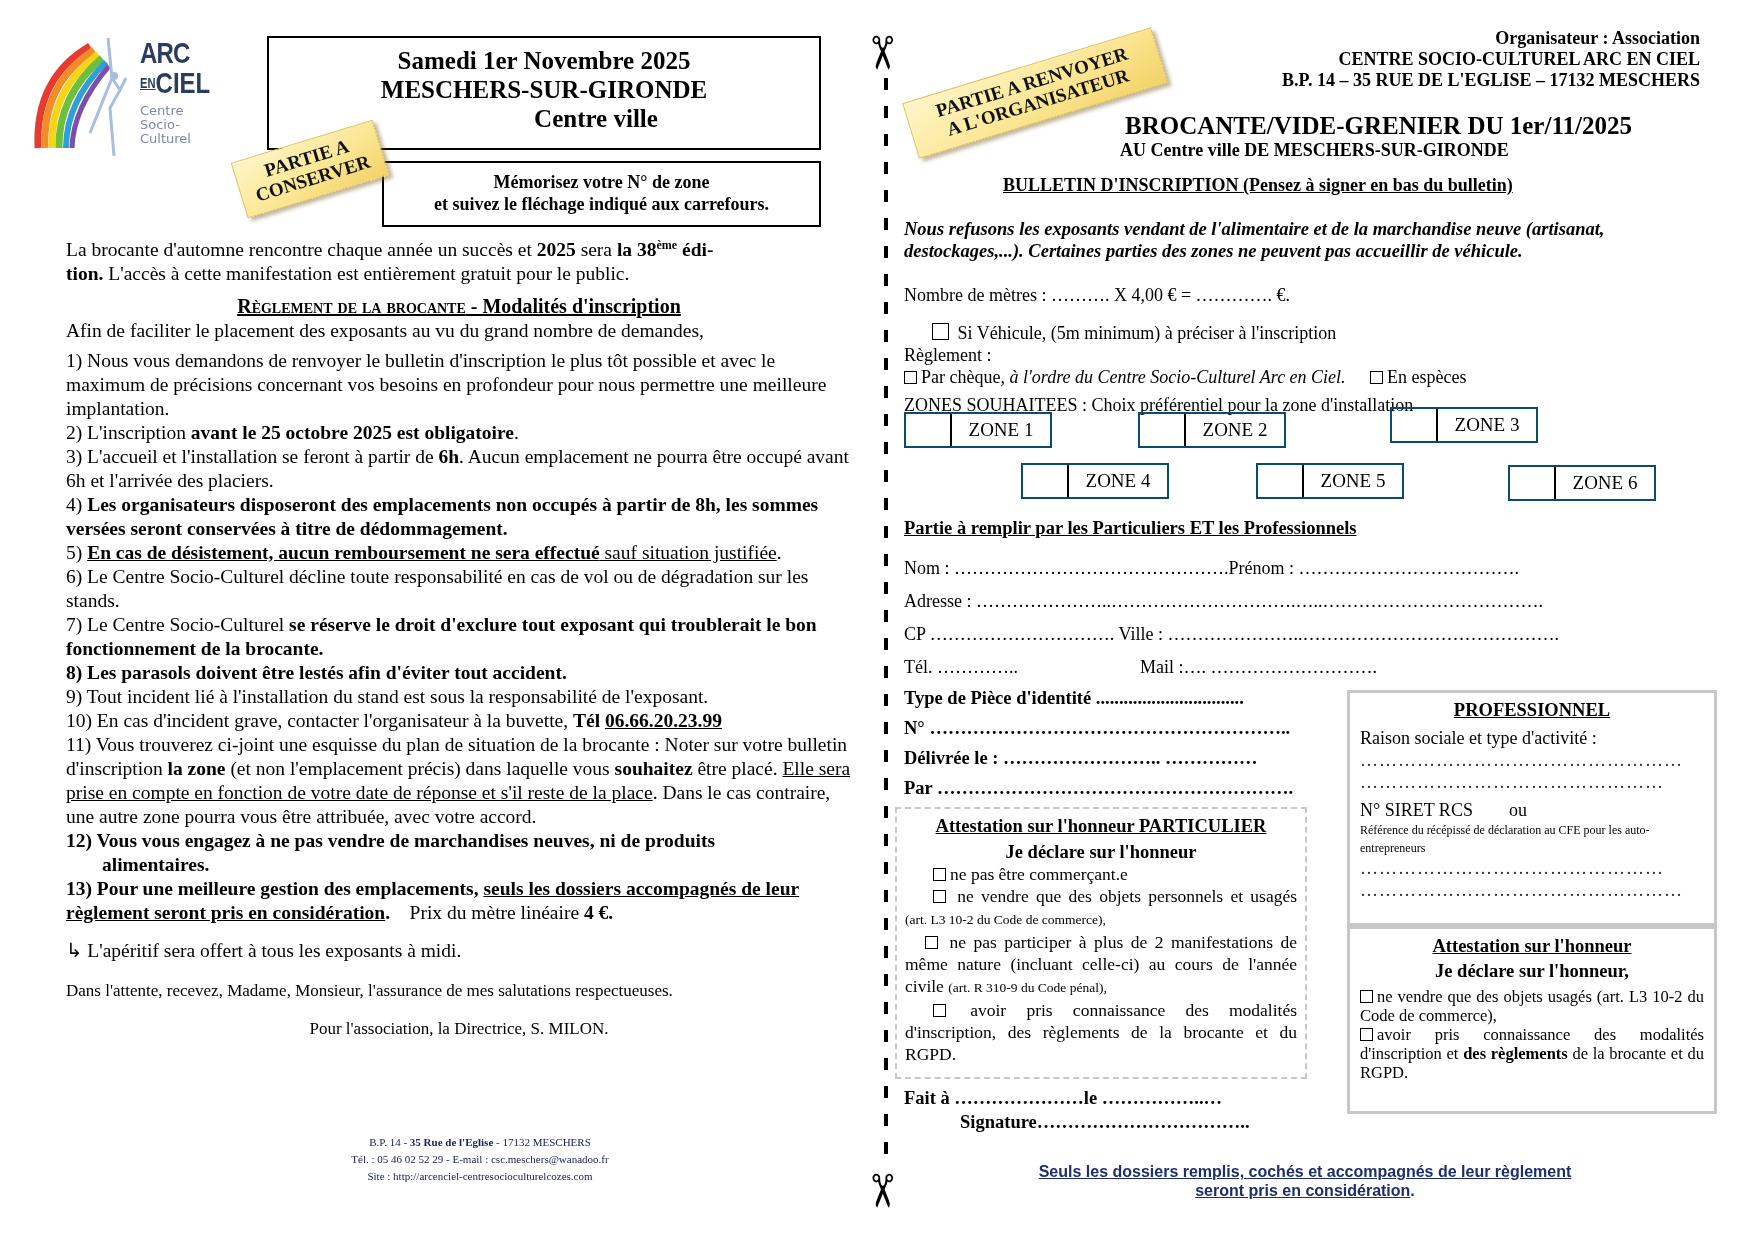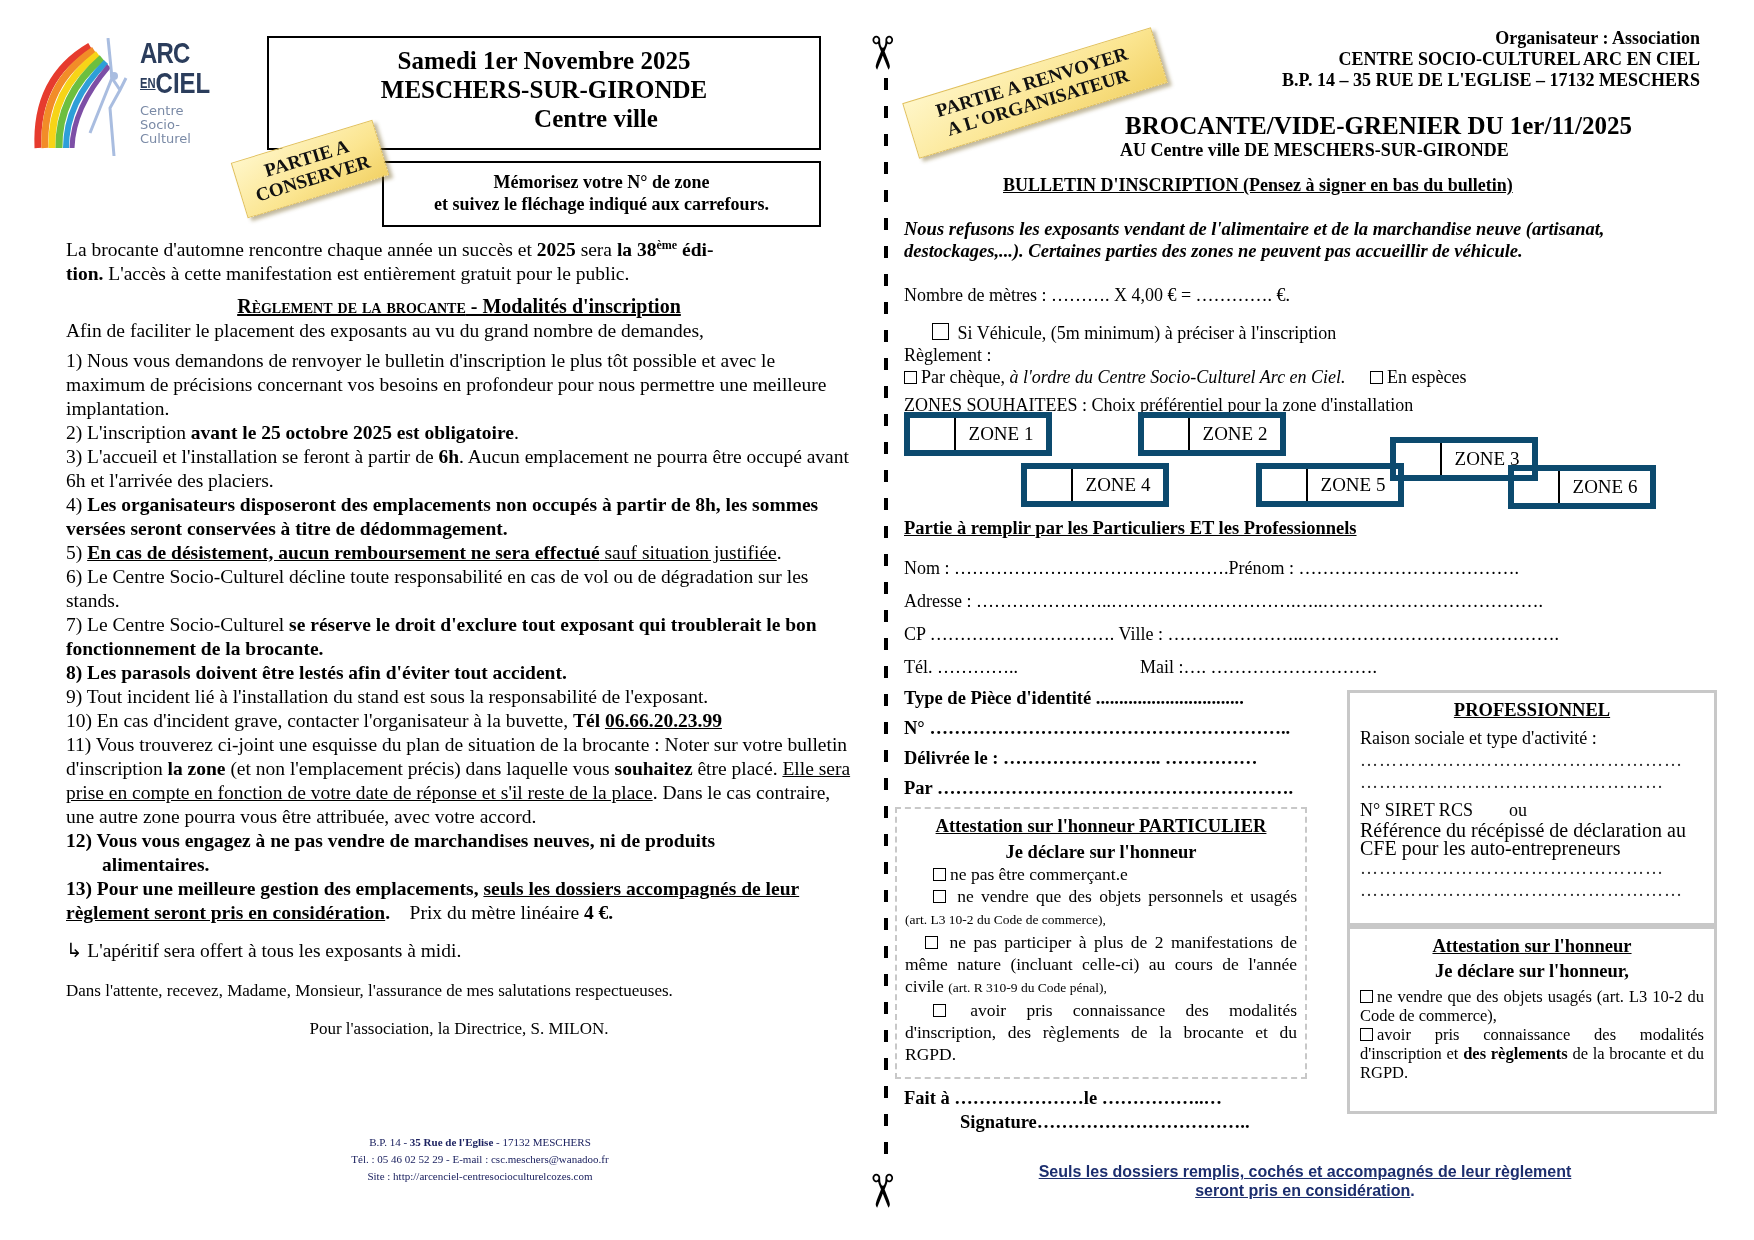--- a/index.html
+++ b/index.html
@@ -36,35 +36,35 @@
   
   #org { left:1140px; top:28px; width:560px; text-align:right; font-weight:bold; font-size:18px; line-height:21px; }
   #brocante-title { left:1125px; top:112px; font-weight:bold; font-size:25px; line-height:28px; }
   #brocante-sub { left:1120px; top:140px; font-weight:bold; font-size:18px; line-height:21px; }
   #bulletin-title { left:1003px; top:175px; font-weight:bold; font-size:18px; text-decoration:underline; }
   #refus { left:904px; top:218px; width:800px; font-weight:bold; font-style:italic; font-size:18.5px; line-height:22px; }
   #form-lines { left:904px; top:284px; width:820px; font-size:18px; line-height:22px; }
   #form-lines .row { height:22px; }
   .cb { display:inline-block; width:13px; height:13px; border:1.5px solid #000; vertical-align:-1px; margin-right:4px; box-sizing:border-box; }
   .cb-big { width:17px; height:17px; }
-  .zone { position:absolute; height:44px; width:148px; border:6px solid #0c4a6e; box-sizing:border-box; display:flex; font-size:19px; }
+  .zone { position:absolute; height:36px; width:148px; border:2px solid #0c4a6e; box-sizing:border-box; display:flex; font-size:19px; }
   .zone .zbox { width:44px; border-right:2px solid #000; }
   .zone .zlabel { flex:1; display:flex; align-items:center; justify-content:center; }
   #particuliers-title { left:904px; top:518px; font-weight:bold; text-decoration:underline; font-size:18.5px; }
   #ident-fields { left:904px; top:552px; width:790px; font-size:18px; line-height:33px; }
   #id-fields { left:904px; top:683px; width:420px; font-weight:bold; font-size:18.5px; line-height:30px; white-space:nowrap; overflow:hidden; }
   #box-particulier { left:895px; top:807px; width:412px; height:272px; border:2px dashed #c8c8c8; box-sizing:border-box; padding:4px 8px; font-size:17.5px; line-height:22px; }
   #box-particulier .title { text-align:center; font-weight:bold; text-decoration:underline; font-size:18.5px; margin-top:2px; }
   #box-particulier .declare { text-align:center; font-weight:bold; font-size:18.5px; margin-top:4px; }
   #box-particulier .item { text-align:justify; }
   .small { font-size:13.5px; }
   #box-pro { left:1347px; top:690px; width:370px; height:236px; border:3px solid #c8c8c8; box-sizing:border-box; padding:6px 10px; font-size:18px; line-height:22px; }
   #box-pro .title { text-align:center; font-weight:bold; text-decoration:underline; font-size:18.5px; margin-bottom:6px; }
   #box-pro .dots { color:#333; letter-spacing:1px; }
-  #box-pro .ref { font-size:20px; line-height:18px; }
+  #box-pro .ref { font-size:12px; line-height:18px; }
   #box-attest { left:1347px; top:926px; width:370px; height:188px; border:3px solid #c8c8c8; box-sizing:border-box; padding:4px 10px; font-size:16.5px; line-height:19px; }
   #box-attest .title { text-align:center; font-weight:bold; text-decoration:underline; font-size:18.5px; margin:4px 0 6px; }
   #box-attest .declare { text-align:center; font-weight:bold; font-size:18.5px; margin-bottom:6px; }
   #box-attest .item { text-align:justify; }
   #fait { left:904px; top:1086px; font-weight:bold; font-size:18.5px; line-height:24px; white-space:nowrap; }
   #fait .sig { padding-left:56px; }
   #final-note { left:985px; top:1162px; width:640px; text-align:center; color:#1c2e6e; font-weight:bold; font-size:16px; line-height:19px; font-family:"Liberation Sans", sans-serif; }
   #final-note .u { text-decoration:underline; }
 </style>
 </head>
@@ -170,21 +170,21 @@
 </div>
 
 <div class="zone" style="left:904px; top:412px;">
     <div class="zbox"></div>
     <div class="zlabel">ZONE 1</div>
   </div>
 <div class="zone" style="left:1138px; top:412px;">
     <div class="zbox"></div>
     <div class="zlabel">ZONE 2</div>
   </div>
-<div class="zone" style="left:1390px; top:437px;">
+<div class="zone" style="left:1390px; top:407px;">
     <div class="zbox"></div>
     <div class="zlabel">ZONE 3</div>
   </div>
 <div class="zone" style="left:1021px; top:463px;">
     <div class="zbox"></div>
     <div class="zlabel">ZONE 4</div>
   </div>
 <div class="zone" style="left:1256px; top:463px;">
     <div class="zbox"></div>
     <div class="zlabel">ZONE 5</div>

